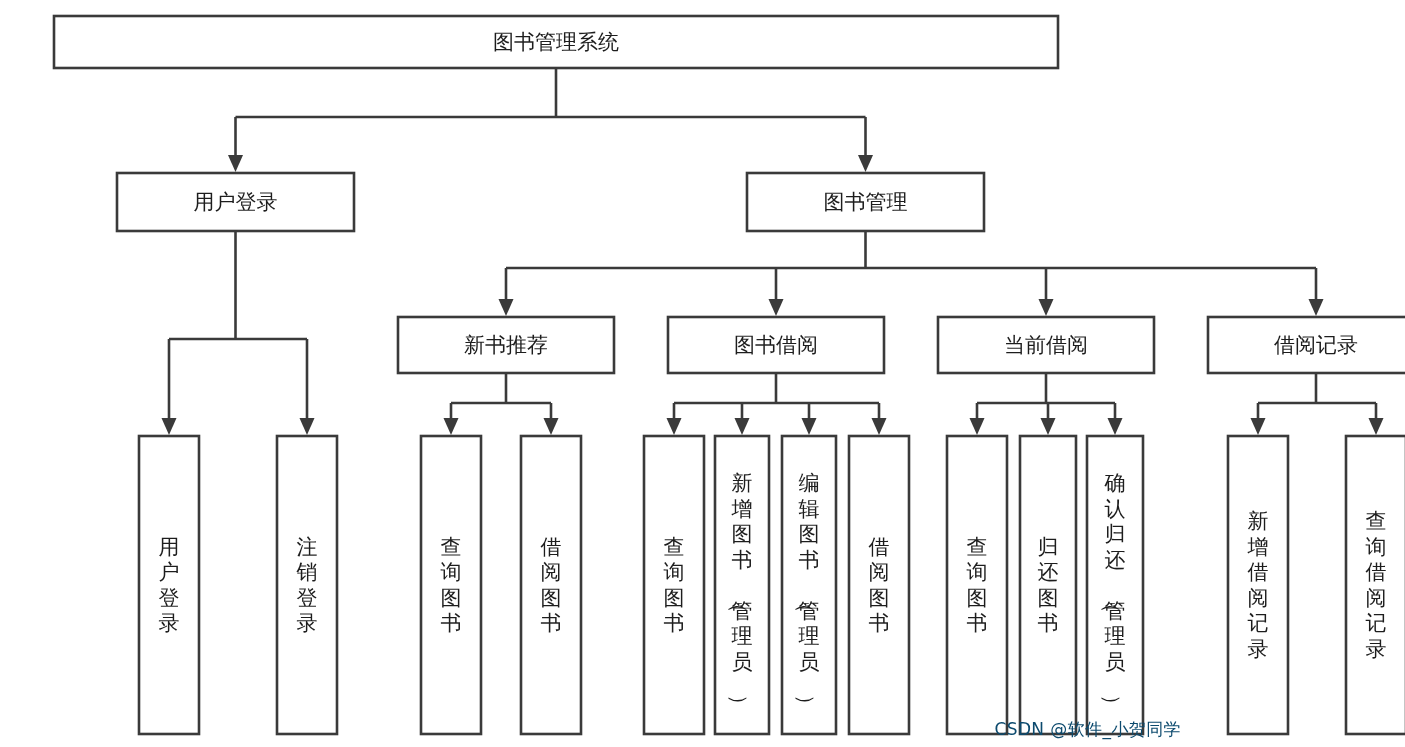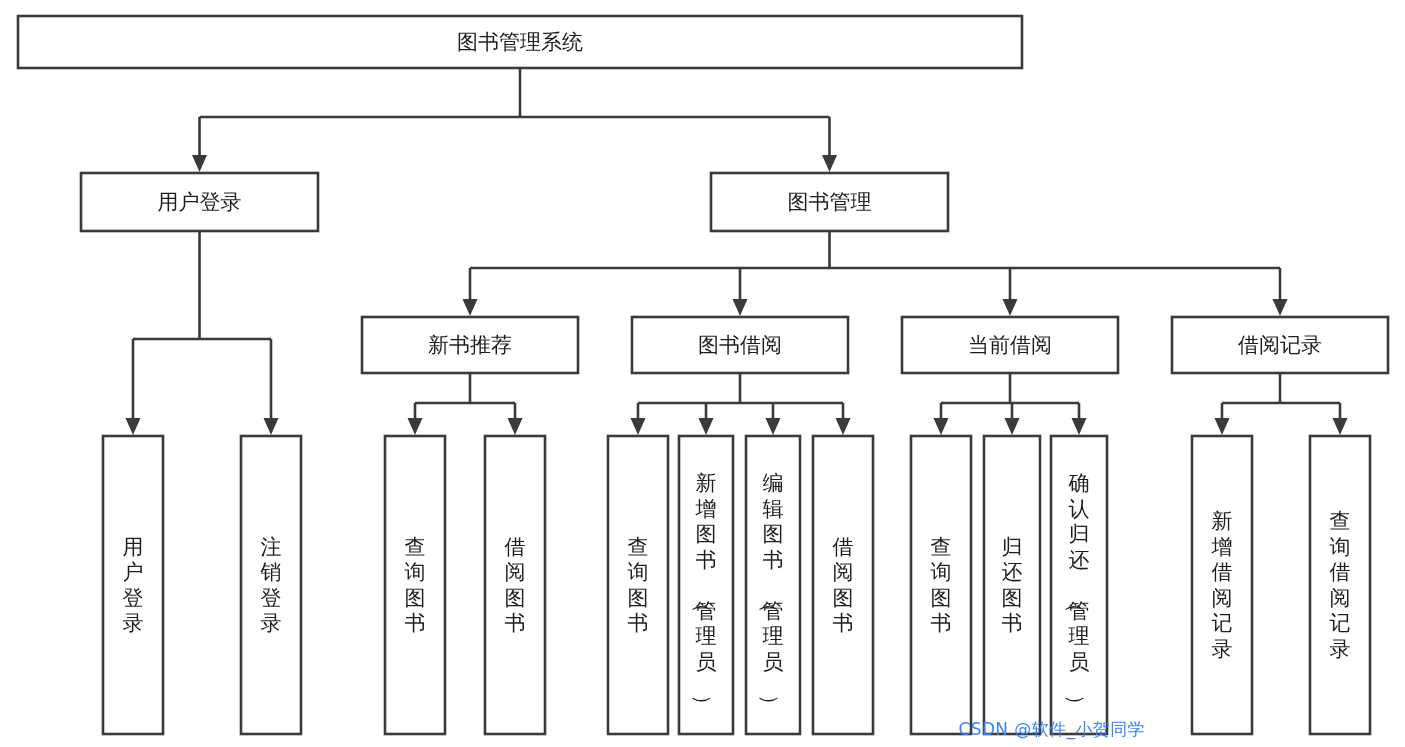--- a/index.html
+++ b/index.html
@@ -13,20 +13,21 @@
     position: relative;
     font-family: "DejaVu Sans", "Liberation Sans", sans-serif;
     overflow: hidden;
   }
   #diagram-root {
     position: absolute;
     left: 0;
     top: 0;
     width: 1153px;
     height: 747px;
+    padding-left: 36px;
   }
   svg.flow {
     display: block;
     width: 1405px;
     height: 747px;
   }
   .node-box {
     fill: #ffffff;
     stroke: #3a3a3a;
     stroke-width: 2.6;
@@ -53,21 +54,21 @@
     font-size: 21px;
     fill: #1d1d1d;
     text-anchor: middle;
   }
   .watermark {
     position: absolute;
     right: 8px;
     bottom: 6px;
     font-family: "DejaVu Sans", "Liberation Sans", sans-serif;
     font-size: 17px;
-    color: #3b82f6;
+    color: #0c4a6e;
     letter-spacing: 0.4px;
     white-space: nowrap;
     user-select: none;
     margin-left: 44px;
   }
 </style>
 </head>
 <body>
 
 <div id="diagram-root">

